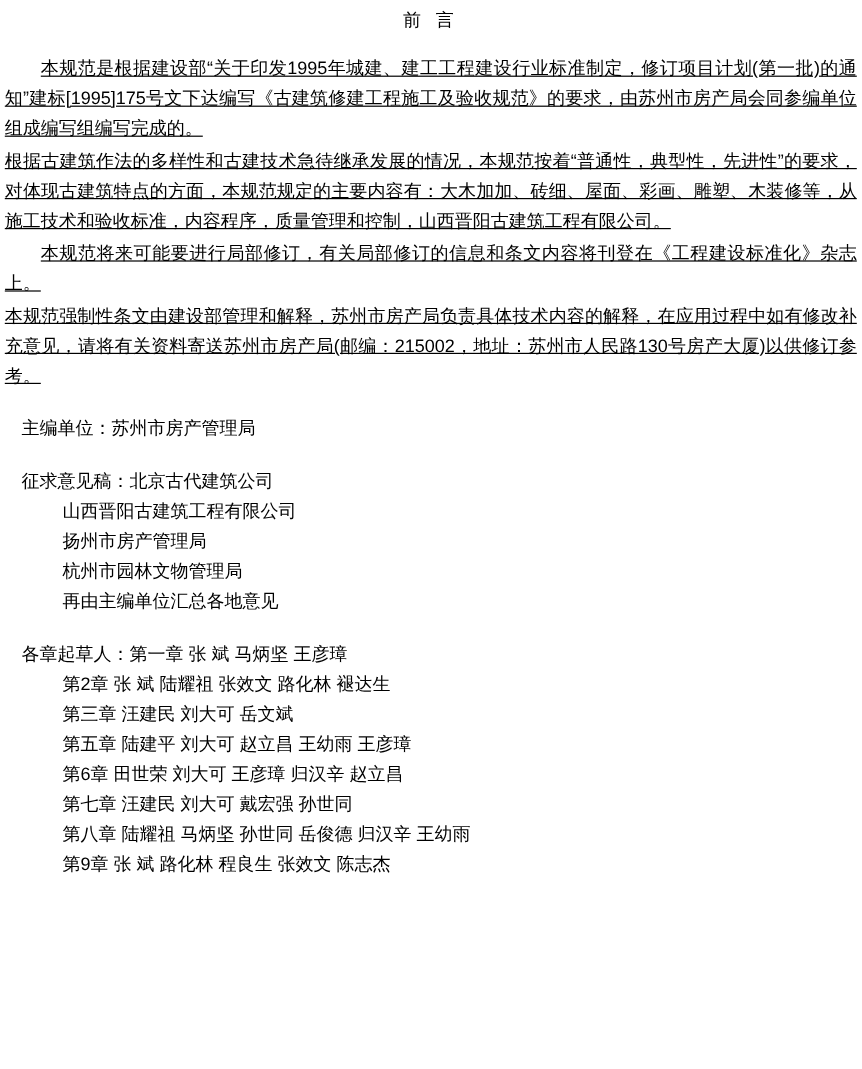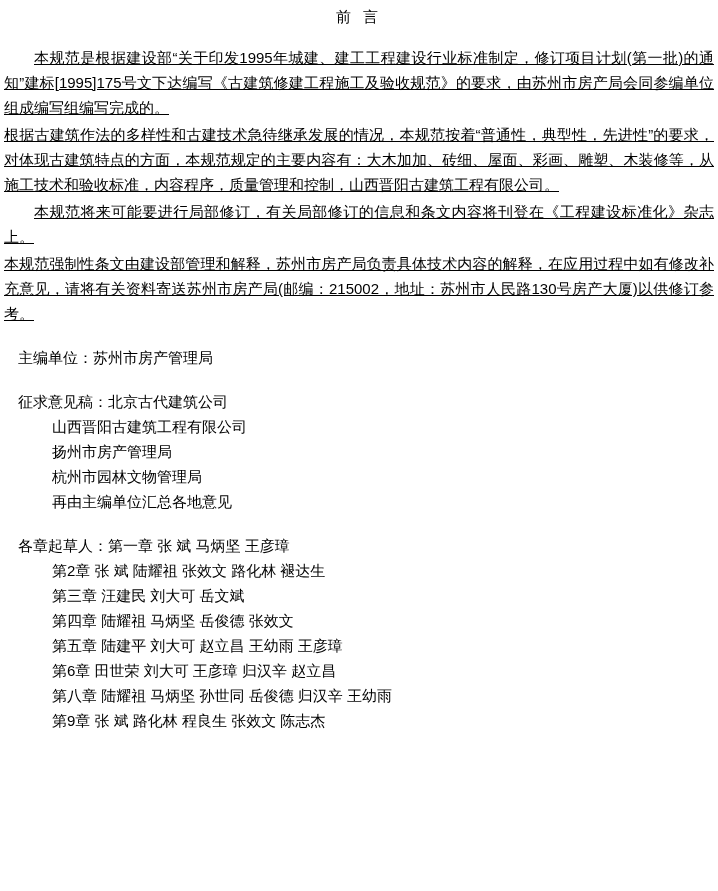--- a/index.html
+++ b/index.html
@@ -75,21 +75,21 @@
   <div class="list-block">
     <div class="line lv1">主编单位：苏州市房产管理局</div>
     <div class="line lv1">征求意见稿：北京古代建筑公司</div>
     <div class="line lv2">山西晋阳古建筑工程有限公司</div>
     <div class="line lv2">扬州市房产管理局</div>
     <div class="line lv2">杭州市园林文物管理局</div>
     <div class="line lv2">再由主编单位汇总各地意见</div>
     <div class="line lv1">各章起草人：第一章 张 斌 马炳坚 王彦璋</div>
     <div class="line lv2">第2章 张 斌 陆耀祖 张效文 路化林 褪达生</div>
     <div class="line lv2">第三章 汪建民 刘大可 岳文斌</div>
-    <div class="line lv2">第四章 陆耀祖 马炳坚 岳俊德 张效文</div>
     <div class="line lv2">第五章 陆建平 刘大可 赵立昌 王幼雨 王彦璋</div>
     <div class="line lv2">第6章 田世荣 刘大可 王彦璋 归汉辛 赵立昌</div>
+    <div class="line lv2">第七章 汪建民 刘大可 戴宏强 孙世同</div>
     <div class="line lv2">第八章 陆耀祖 马炳坚 孙世同 岳俊德 归汉辛 王幼雨</div>
     <div class="line lv2">第9章 张 斌 路化林 程良生 张效文 陈志杰</div>
 
   </div>
 
 </div>
 
 </body></html>

